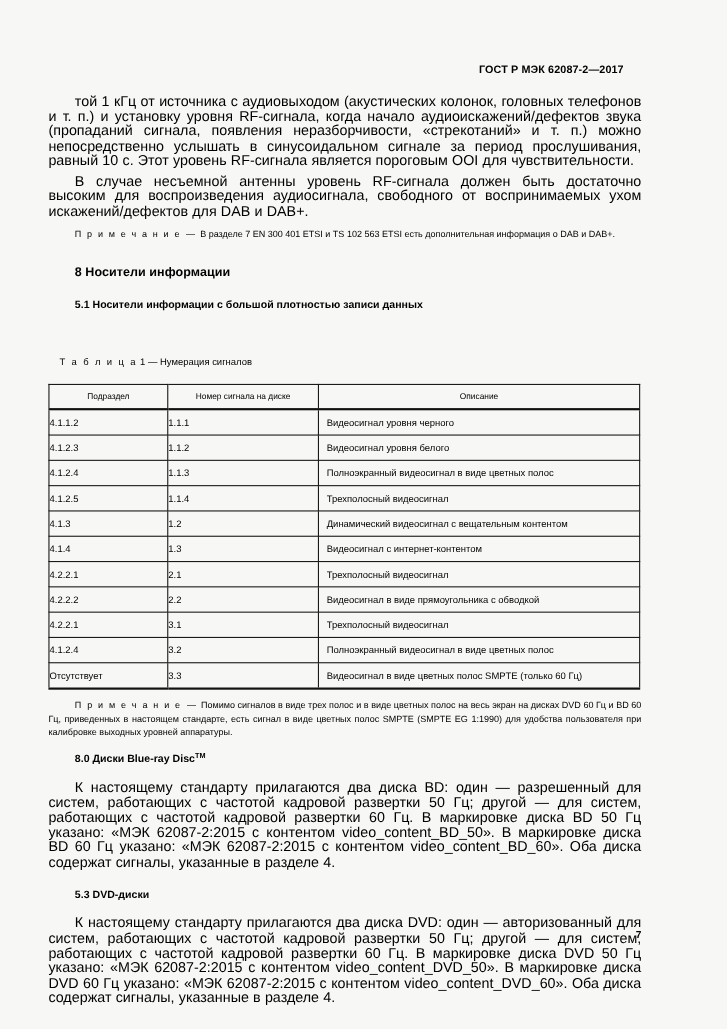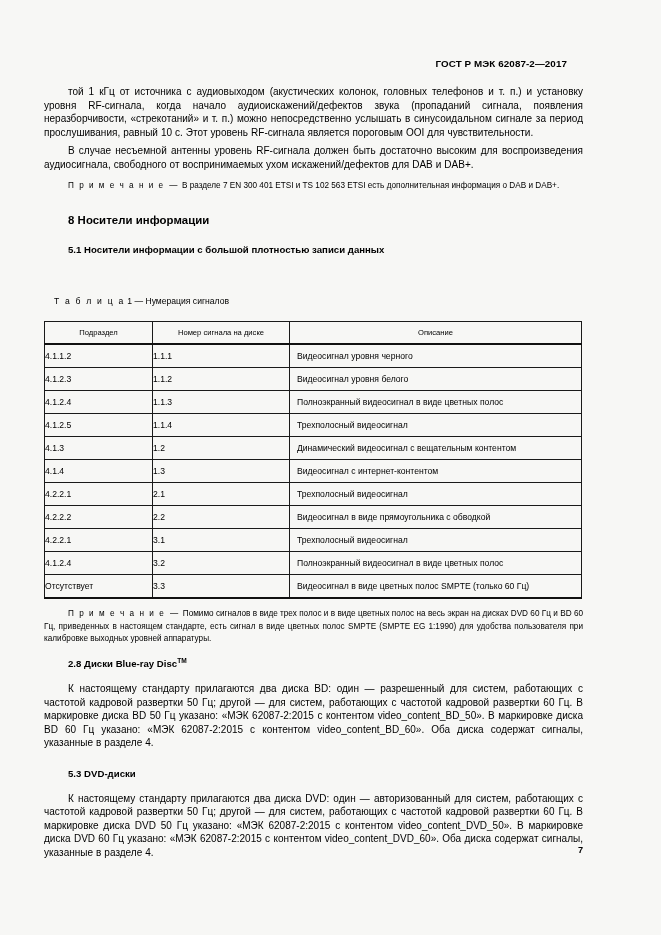--- a/index.html
+++ b/index.html
@@ -42,21 +42,21 @@
     right: 16px;
     top: 58px;
     font-size: 9.8px;
     font-weight: bold;
     letter-spacing: 0.1px;
     white-space: nowrap;
   }
 
   
   .para {
-    font-size: 10px;
+    font-size: 13px;
     line-height: 13.55px;
     text-align: justify;
     margin: 0;
     letter-spacing: 0.01px;
     word-spacing: 0.2px;
   }
   .para.indent { text-indent: 24px; }
 
   .note {
     font-size: 8.2px;
@@ -270,21 +270,21 @@
 
     <div class="gap-s"></div>
 
     <p class="note">
       <span class="note-label">П р и м е ч а н и е</span><span>&nbsp;&nbsp;</span><span class="note-dash">—</span><span>&nbsp;&nbsp;</span><span>Помимо сигналов в виде трех полос и в виде цветных полос на весь экран на дисках DVD 60 Гц и BD 60 Гц, приведенных в настоящем стандарте, есть сигнал в виде цветных полос SMPTE (SMPTE EG 1:1990) для удобства пользователя при калибровке выходных уровней аппаратуры.</span>
     </p>
 
     <div class="gap-m"></div>
 
     <h3 class="subsec">
-      <span>2.8 Диски Blue-ray Disc</span><sup>TM</sup>
+      <span>8.0 Диски Blue-ray Disc</span><sup>TM</sup>
     </h3>
 
     <div class="gap-m"></div>
 
     <p class="para indent">К настоящему стандарту прилагаются два диска BD: один — разрешенный для систем, работающих с частотой кадровой развертки 50 Гц; другой — для систем, работающих с частотой кадровой развертки 60 Гц. В маркировке диска BD 50 Гц указано: «МЭК 62087-2:2015 с контентом video_content_BD_50». В маркировке диска BD 60 Гц указано: «МЭК 62087-2:2015 с контентом video_content_BD_60». Оба диска содержат сигналы, указанные в разделе 4.</p>
 
     <div class="gap-l"></div>
 
     <h3 class="subsec">5.3 DVD-диски</h3>
 

